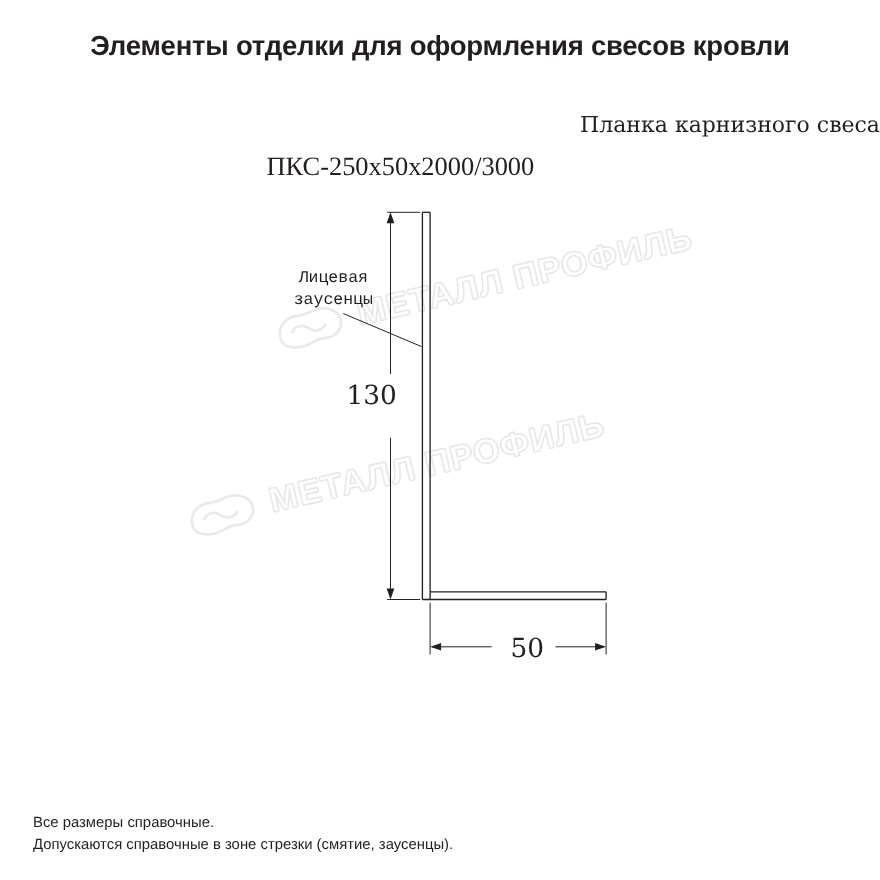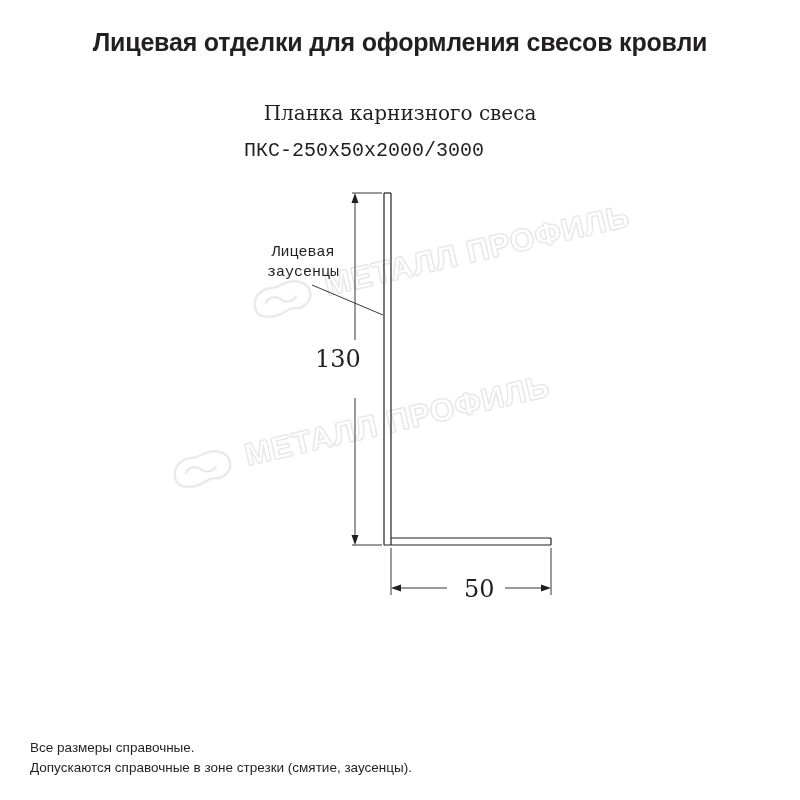--- a/index.html
+++ b/index.html
@@ -28,33 +28,33 @@
     font-size: 25px;
     font-weight: bold;
     letter-spacing: -0.2px;
     color: #231f20;
   }
   .subtitle {
     position: absolute;
     top: 101px;
     left: 0;
     width: 800px;
-    text-align: center;
+    text-align: right;
     font-size: 20px;
     font-family: "DejaVu Serif", serif;
     color: #231f20;
   }
   .model {
     position: absolute;
     top: 139px;
     left: 0;
     width: 728px;
     text-align: center;
-    font-size: 20px;
-    font-family: Liberation Mono, monospace;
+    font-size: 24px;
+    font-family: Liberation Serif, serif;
     color: #231f20;
   }
   .drawing {
     position: absolute;
     left: 0;
     top: 170px;
     width: 800px;
     height: 470px;
   }
   .drawing svg {
@@ -130,21 +130,21 @@
     display: inline-block;
     vertical-align: middle;
     margin-right: 8px;
   }
 </style>
 </head>
 <body>
 
 <div class="page">
 
-  <div class="title">Лицевая отделки для оформления свесов кровли</div>
+  <div class="title">Элементы отделки для оформления свесов кровли</div>
   <div class="subtitle">Планка карнизного свеса</div>
   <div class="model">ПКС-250x50x2000/3000</div>
 
   <div class="wm wm1">
     <span class="wm-logo">
       <svg width="64" height="40" viewBox="0 0 64 40">
         <path d="M3 22 C3 10, 14 4, 24 6 C32 7, 36 3, 44 4 C54 5, 61 11, 60 20 C59 28, 50 33, 42 31 C34 29, 30 34, 22 34 C12 34, 3 31, 3 22 Z" fill="none" stroke="#e9eaeb" stroke-width="2.5"></path>
         <path d="M14 20 C18 14, 26 14, 30 19 C34 24, 42 24, 46 19" fill="none" stroke="#e9eaeb" stroke-width="2.5"></path>
       </svg>
     </span>

